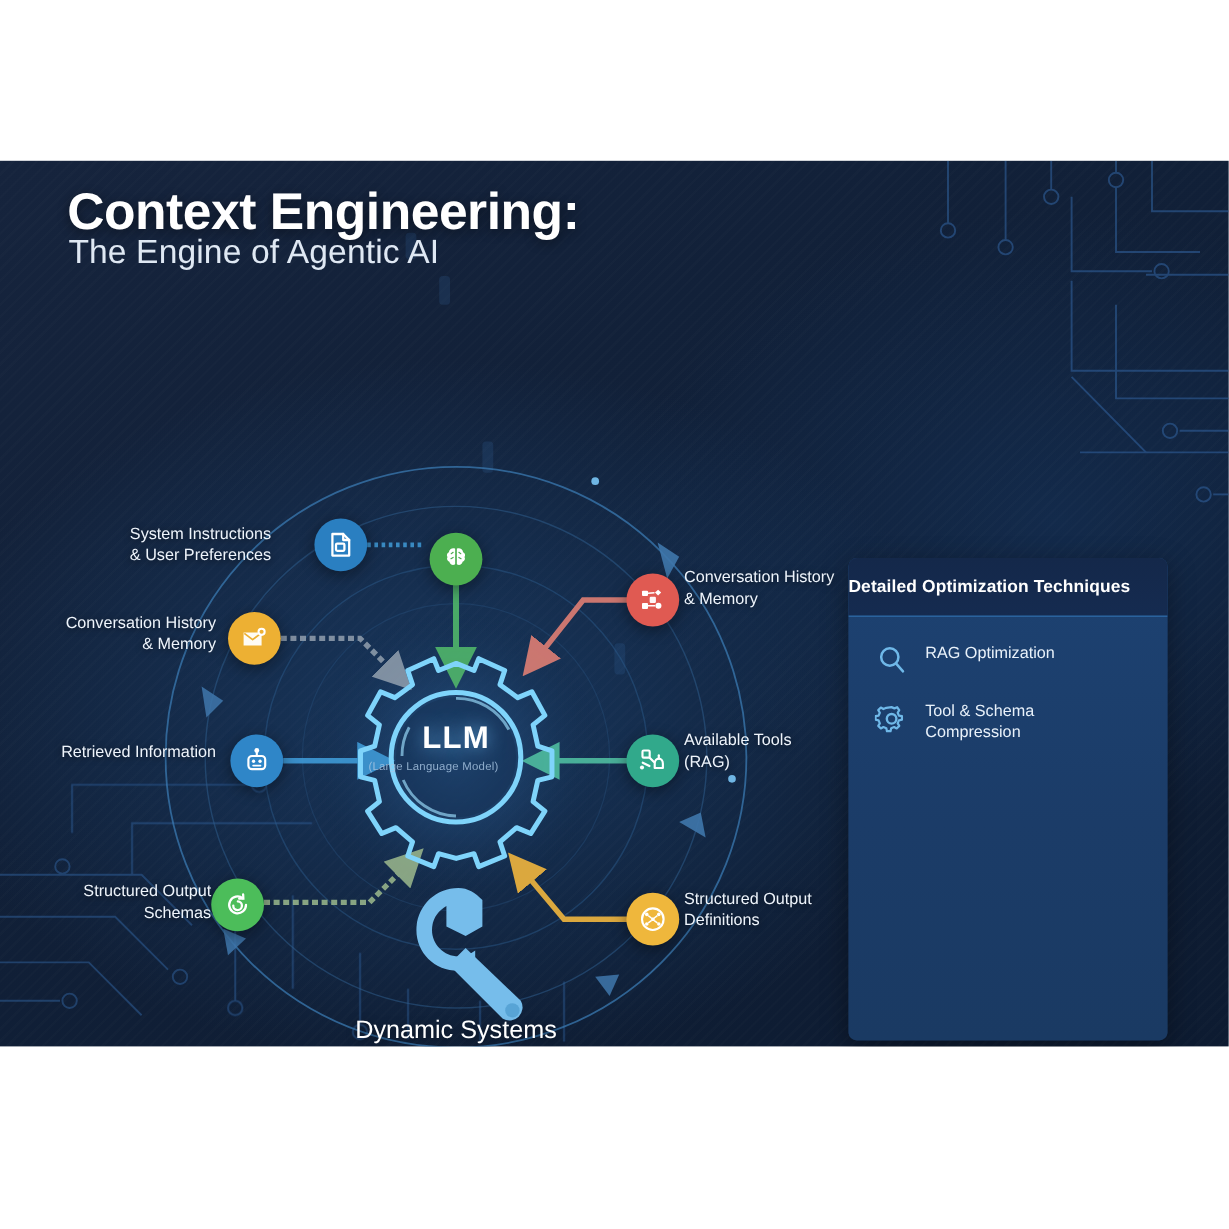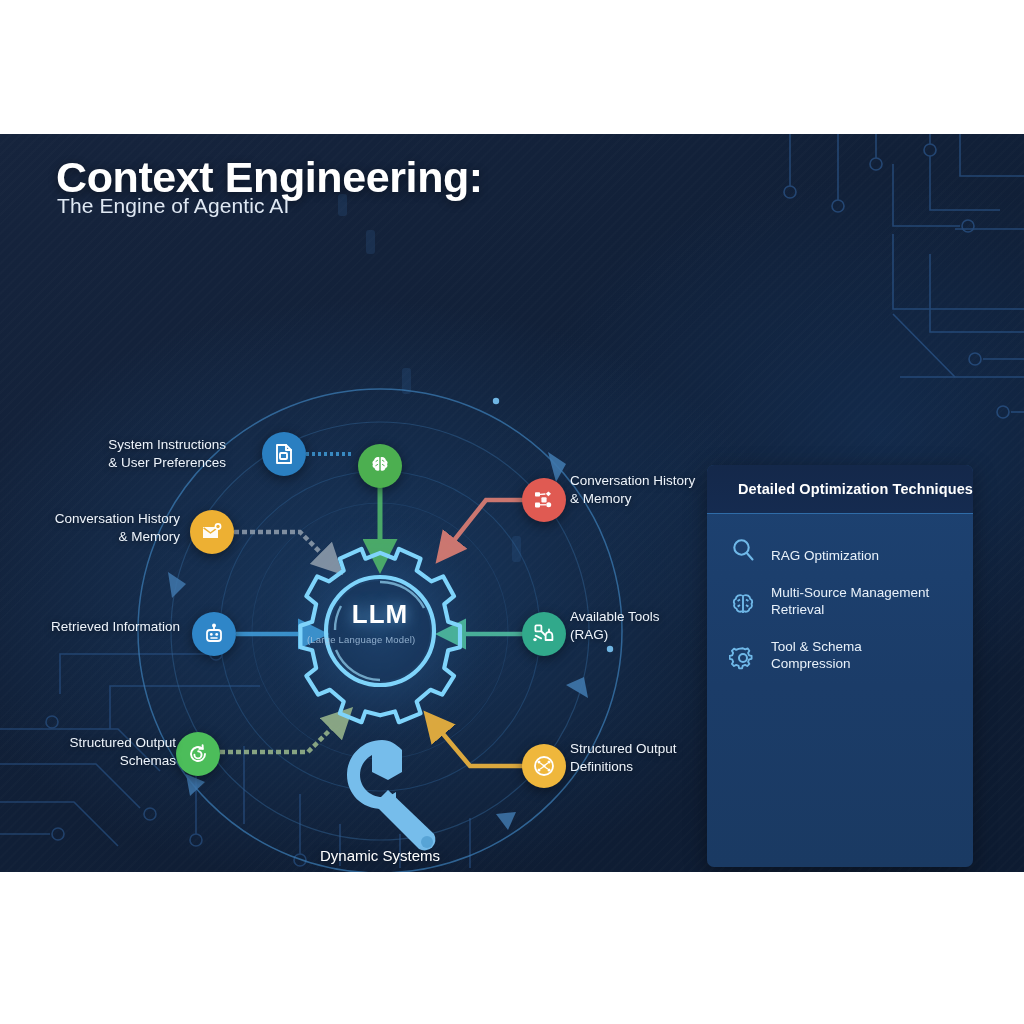--- a/index.html
+++ b/index.html
@@ -28,21 +28,21 @@
   .circuit{position:absolute;inset:0;pointer-events:none;}
 
   
   .title{
     position:absolute;left:56px;top:19px;
     font-size:43px;font-weight:bold;color:#ffffff;letter-spacing:-.4px;
     text-shadow:0 2px 10px rgba(0,0,0,.45);
   }
   .subtitle{
     position:absolute;left:57px;top:60px;
-    font-size:21px;color:#dfe8f3;font-weight:400;letter-spacing:.1px;
+    font-size:28px;color:#dfe8f3;font-weight:400;letter-spacing:.1px;
   }
 
   
   .diagram{position:absolute;left:0;top:0;width:720px;height:738px;}
   .rings{position:absolute;left:0;top:0;}
 
   
   .hub{position:absolute;left:295px;top:412px;width:170px;height:170px;}
   .hub svg{position:absolute;left:0;top:0;overflow:visible;}
   .hub-label{
@@ -66,45 +66,45 @@
   .nlabel{
     position:absolute;color:#eef4fb;font-size:13.5px;line-height:1.32;
     text-shadow:0 1px 6px rgba(0,0,0,.55);white-space:nowrap;
   }
   .nlabel.right-al{text-align:right;}
   .nlabel.left-al{text-align:left;}
 
   .wrench{position:absolute;left:330px;top:600px;}
   .dyn{
     position:absolute;left:230px;top:713px;width:300px;text-align:center;
-    color:#ffffff;font-size:15px;text-shadow:0 2px 8px rgba(0,0,0,.5);
+    color:#ffffff;font-size:21px;text-shadow:0 2px 8px rgba(0,0,0,.5);
   }
 
   
   .quote{
     position:absolute;left:94px;top:641px;width:470px;
     color:#ffffff;font-size:24.5px;font-weight:bold;line-height:1.28;
     text-shadow:0 2px 10px rgba(0,0,0,.5);
   }
 
   
   .panel{
     position:absolute;left:707px;top:331px;width:266px;height:402px;
     border-radius:7px;overflow:hidden;
     background:linear-gradient(180deg,#1d4272 0%,#1b3c68 55%,#1a3a63 100%);
     box-shadow:0 6px 22px rgba(0,0,0,.35);
   }
   .panel-head{
-    height:48px;display:flex;align-items:center;justify-content:flex-end;
+    height:48px;display:flex;align-items:center;justify-content:flex-start;
     background:linear-gradient(180deg,#14284a 0%,#152b50 100%);
     border-bottom:1px solid #2f6ca8;
   }
   .panel-head .t{color:#ffffff;font-size:14.5px;font-weight:bold;letter-spacing:.1px;}
   .panel-list{padding:21px 0 0 0;}
-  .prow{display:flex;align-items:flex-end;padding:0 16px 20px 22px;}
+  .prow{display:flex;align-items:flex-start;padding:0 16px 20px 22px;}
   .prow .pic{width:34px;flex:0 0 34px;display:flex;justify-content:flex-start;padding-top:1px;}
   .prow .ptxt{color:#e8f1fa;font-size:13.5px;line-height:1.26;padding-left:8px;}
 </style>
 </head>
 <body>
 
 <div id="stage">
 
   <div class="canvas">
 
@@ -424,41 +424,20 @@
                   <path d="M17.8,17 L23.5,23.5"></path>
               </g>
             </svg>
           </span>
           <span class="ptxt">
             <span>RAG Optimization</span>
           </span>
         </div>
 
 
-        <div class="prow">
-          <span class="pic">
-            <svg width="28" height="28" viewBox="0 0 28 28">
-              <g fill="none" stroke="#6fb8e8" stroke-width="1.9" stroke-linejoin="round">
-                <path d="M13,5.5 c-2.7-1.2-6,.5-6.2,3.4 -2,.8-2.6,3.3-1.3,5 -1,1.8-.1,4.2,2,4.7
-                         .4,2.5,3.2,3.9,5.5,2.6"></path>
-                <path d="M15,5.5 c2.7-1.2,6,.5,6.2,3.4 2,.8,2.6,3.3,1.3,5 1,1.8.1,4.2-2,4.7
-                         -.4,2.5-3.2,3.9-5.5,2.6"></path>
-                <path d="M14,5 V23"></path>
-                <path d="M11,9.5 L8.6,11"></path>
-                  <path d="M11,15 L8.6,16.6"></path>
-                <path d="M17,9.5 L19.4,11"></path>
-                  <path d="M17,15 L19.4,16.6"></path>
-              </g>
-            </svg>
-          </span>
-          <span class="ptxt">
-            <span>Multi-Source Management</span><br>
-            <span>Retrieval</span>
-          </span>
-        </div>
 
         <div class="prow">
           <span class="pic">
             <svg width="28" height="28" viewBox="0 0 28 28">
               <g fill="none" stroke="#6fb8e8" stroke-width="2" stroke-linejoin="round">
                 <path d="M14,3.6 l2.6,1.1 2.4,-1 1.9,2.6 -1.4,2.3 1.1,2.6 2.7,.5 v3.2 l-2.7,.6
                          -1.1,2.6 1.4,2.3 -2.3,2.3 -2.3,-1.3 -2.6,1.1 -.6,2.7 h-3.2 l-.6,-2.7
                          -2.6,-1.1 -2.3,1.3 -2.3,-2.3 1.4,-2.3 -1.1,-2.6 -2.7,-.6 v-3.2 l2.7,-.5
                          1.1,-2.6 -1.4,-2.3 2.3,-2.3 2.3,1.3 2.6,-1.1 Z" transform="scale(0.93) translate(1,1)"></path>
                 <circle cx="14" cy="14" r="4"></circle>

